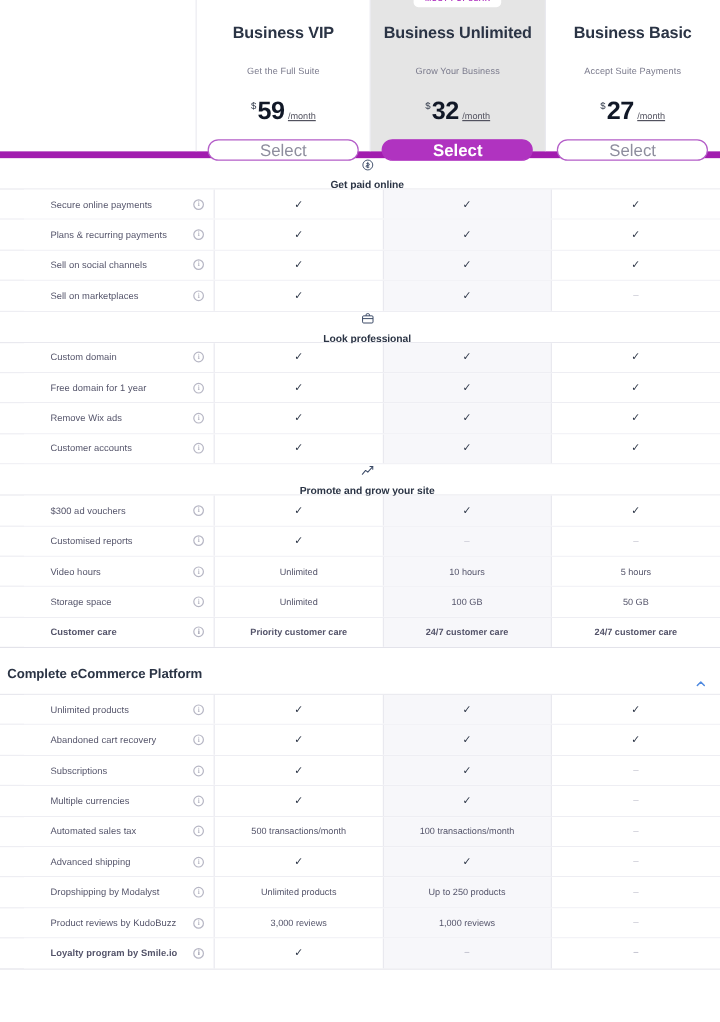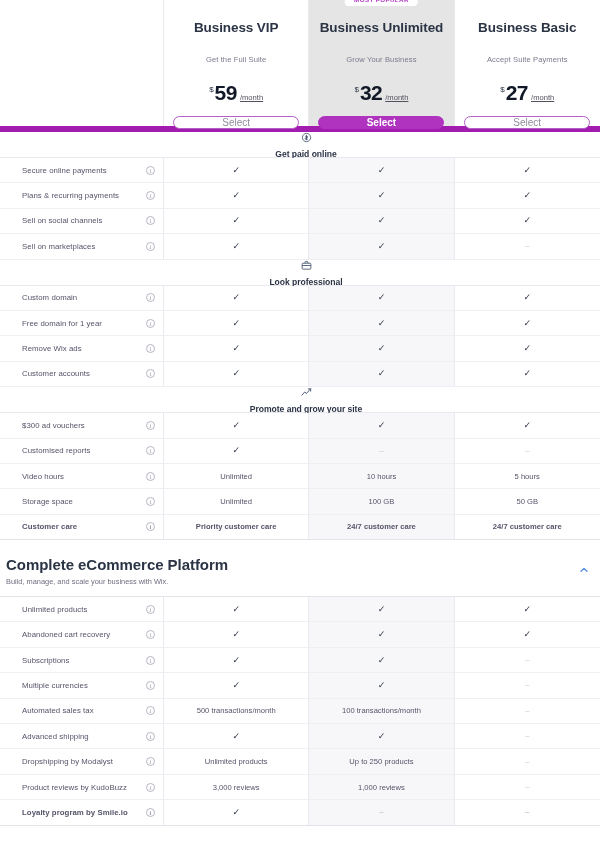--- a/index.html
+++ b/index.html
@@ -101,21 +101,21 @@
   }
 
   .select-btn {
     margin-top: 11px;
     width: 126px;
     height: 18px;
     border-radius: 10px;
     border: 1px solid #b45ec8;
     background: #ffffff;
     color: #8e8e9e;
-    font-size: 10px;
+    font-size: 14px;
     font-family: inherit;
     display: flex;
     align-items: center;
     justify-content: center;
     cursor: pointer;
   }
   .select-btn.primary {
     background: #b033c0;
     border-color: #b033c0;
     color: #ffffff;
@@ -142,20 +142,21 @@
     font-size: 8.6px;
     font-weight: bold;
     color: #2b3445;
     letter-spacing: -0.05px;
   }
 
   .frow {
     display: flex;
     height: 25.4px;
     border-bottom: 1px solid #eeeef3;
+    padding-left: 20px;
   }
   .frow:last-child { border-bottom: 1px solid #e3e3ea; font-weight: bold; }
 
   .fname {
     width: 164px;
     display: flex;
     align-items: center;
     padding-left: 22px;
     padding-right: 8px;
     border-right: 1px solid #e9e9ef;
@@ -194,21 +195,21 @@
   .check { color: #2b3445; font-size: 9px; line-height: 1; }
   .dash { color: #c4c4d0; font-size: 8px; line-height: 1; }
 
   
   .ecom-head {
     position: relative;
     padding: 16px 0 10px 6px;
     background: #fff;
   }
   .ecom-title {
-    font-size: 15px;
+    font-size: 11px;
     font-weight: bold;
     color: #2b3445;
     letter-spacing: -0.05px;
   }
   .ecom-sub {
     font-size: 7.4px;
     color: #6e6e82;
     margin-top: 4px;
   }
   .collapse {
@@ -470,21 +471,20 @@
           <span class="info">i</span>
         </div>
         <div class="fcell">Priority customer care</div>
         <div class="fcell featured">24/7 customer care</div>
         <div class="fcell">24/7 customer care</div>
       </div>
     </div>
 
   <div class="ecom-head">
     <div class="ecom-title">Complete eCommerce Platform</div>
-    <div class="ecom-sub">Build, manage, and scale your business with Wix.</div>
     <div class="collapse">
       <svg width="10" height="10" viewBox="0 0 24 24" fill="none" stroke="currentColor" stroke-width="3" stroke-linecap="round" stroke-linejoin="round">
           <polyline points="5 15 12 8 19 15"></polyline>
         </svg>
     </div>
   </div>
   <div class="ecom-table" id="ecom-rows">
       <div class="frow">
         <div class="fname">
           <span class="lbl">Unlimited products</span>

